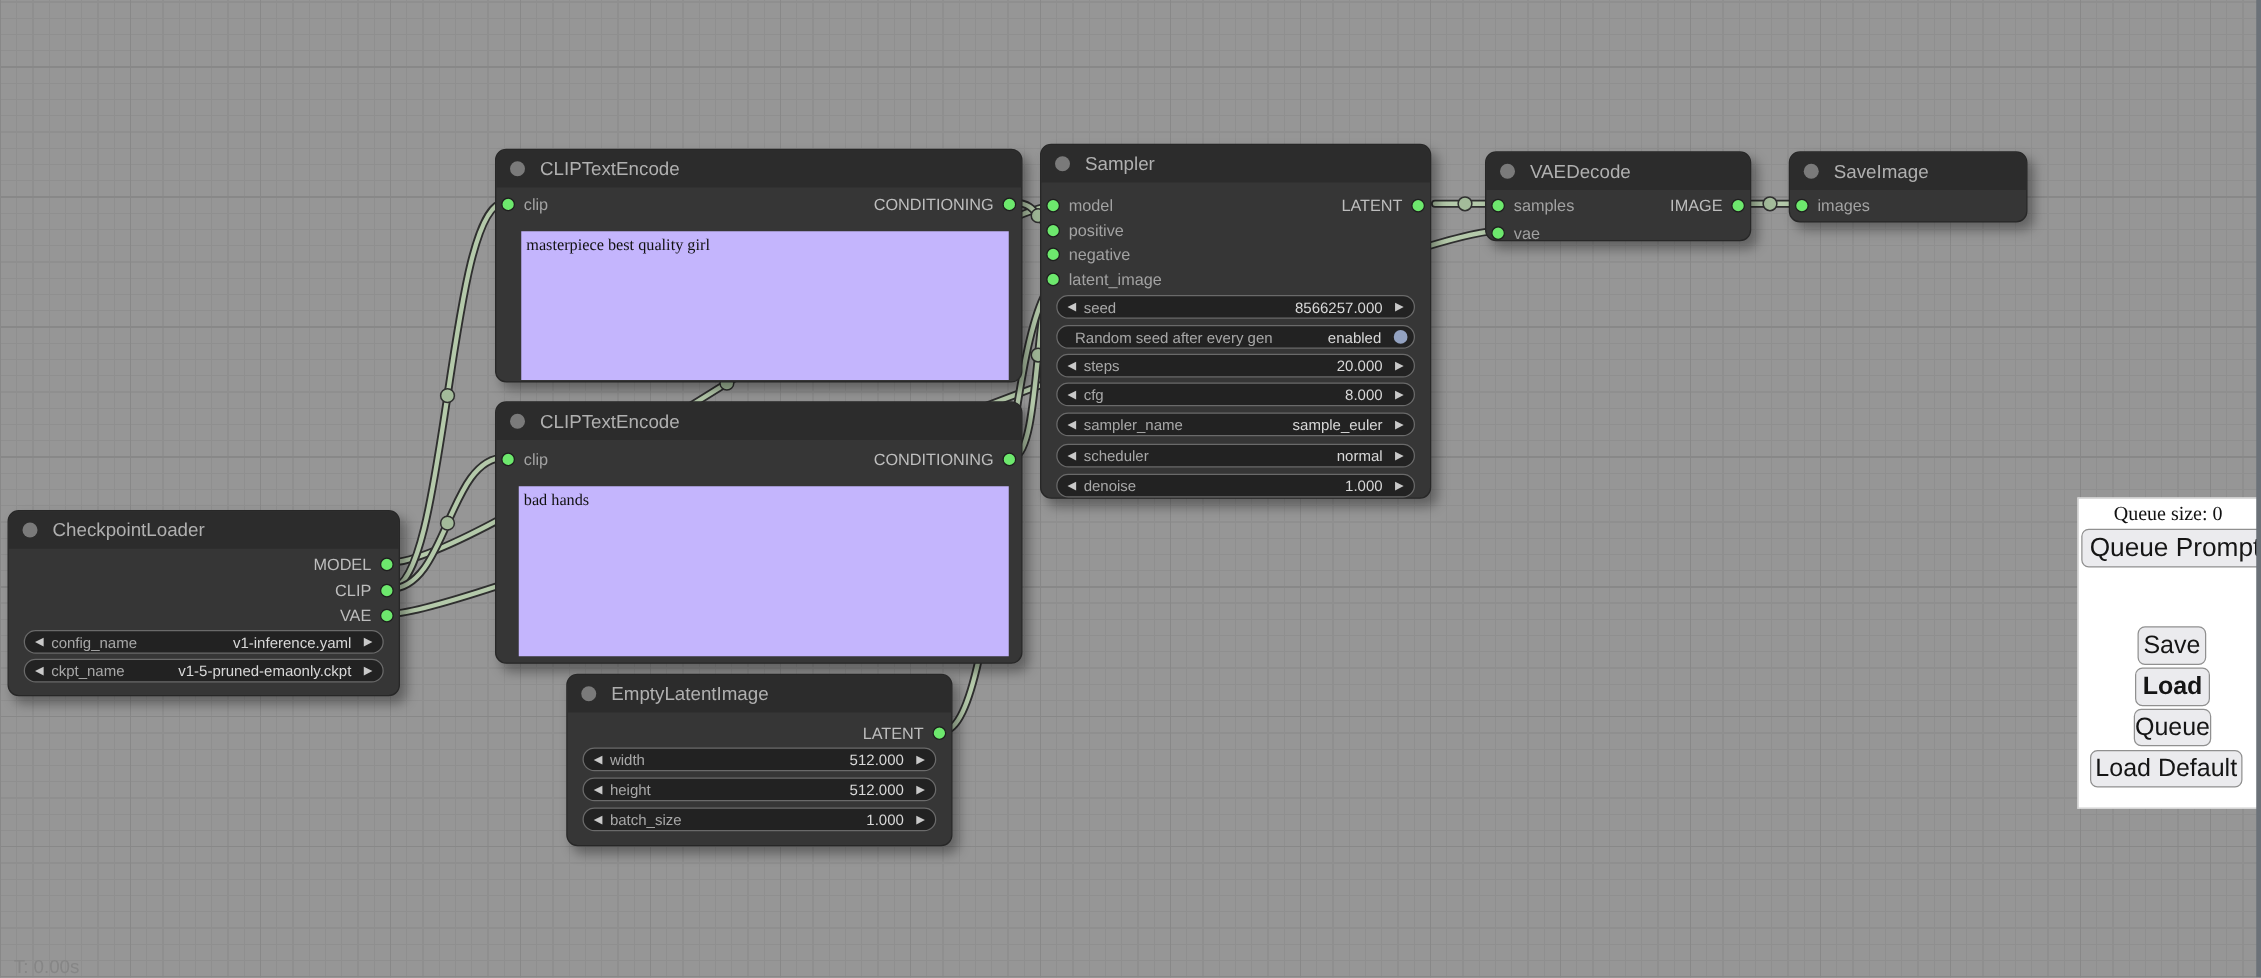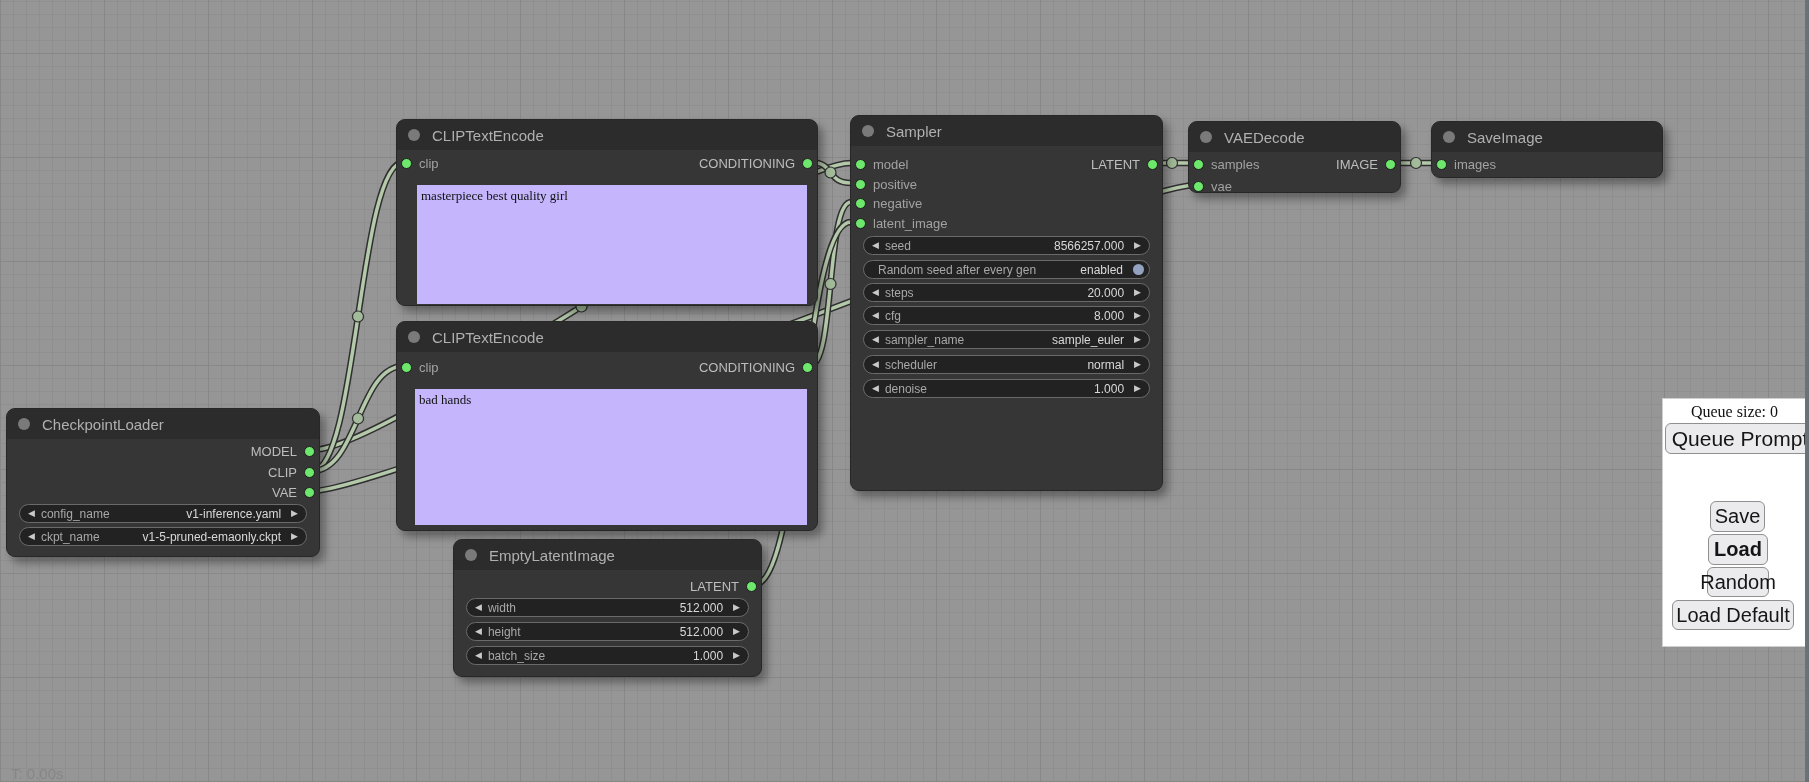--- a/index.html
+++ b/index.html
@@ -192,21 +192,21 @@
           <span class="wvalue">512.000</span>
           <span class="warrow r">▶</span>
         </div>
         <div class="widget" style="top: 106px;">
           <span class="warrow l">◀</span>
           <span class="wlabel">batch_size</span>
           <span class="wvalue">1.000</span>
           <span class="warrow r">▶</span>
         </div>
       </div>
-      <div class="node" style="left: 850px; top: 115px; width: 313px; height: 376px;">
+      <div class="node" style="left: 832px; top: 115px; width: 313px; height: 284px;">
         <div class="ntitle">
           <span class="tdot2"></span>
           <span class="ttext">Sampler</span>
         </div>
         <div class="port in" style="top: 42px;">
           <span class="pdot"></span>
           <span class="plabel">model</span>
         </div>
         <div class="port in" style="top: 62px;">
           <span class="pdot"></span>
@@ -277,36 +277,36 @@
         </div>
         <div class="port in" style="top: 58px;">
           <span class="pdot"></span>
           <span class="plabel">vae</span>
         </div>
         <div class="port out" style="top: 36px; margin-left: 35px;">
           <span class="plabel">IMAGE</span>
           <span class="pdot"></span>
         </div>
       </div>
-      <div class="node" style="left: 1431px; top: 121px; width: 232px; height: 57px; padding-left: 40px;">
+      <div class="node" style="left: 1431px; top: 121px; width: 191px; height: 57px; padding-left: 40px;">
         <div class="ntitle">
           <span class="tdot2"></span>
           <span class="ttext">SaveImage</span>
         </div>
         <div class="port in" style="top: 36px;">
           <span class="pdot"></span>
           <span class="plabel">images</span>
         </div>
       </div>
     </div>
   <div id="exec-time">T: 0.00s</div>
 
   <div id="menu">
     <div id="queue-size">Queue size: 0</div>
     <div id="btn-queue" class="btn">Queue Prompt</div>
     <div id="btn-save" class="btn">Save</div>
     <div id="btn-load" class="btn">Load</div>
-    <div id="btn-clear" class="btn">Random</div>
+    <div id="btn-clear" class="btn">Queue</div>
     <div id="btn-loaddefault" class="btn">Load Default</div>
   </div>
 
   <div id="edge-strip"></div>
 </div>
 
 </body></html>

